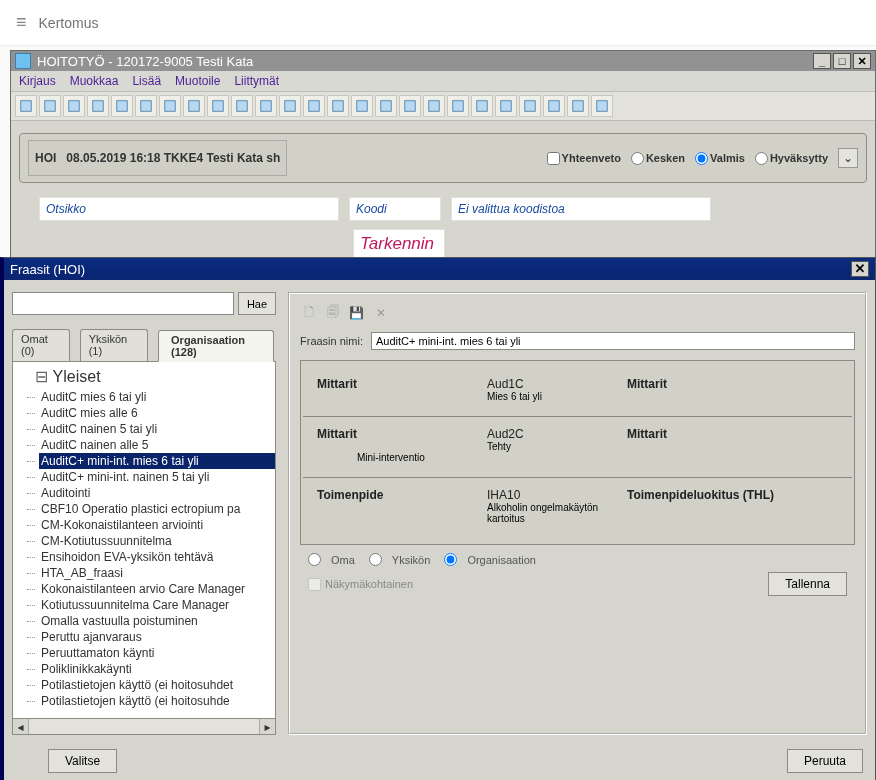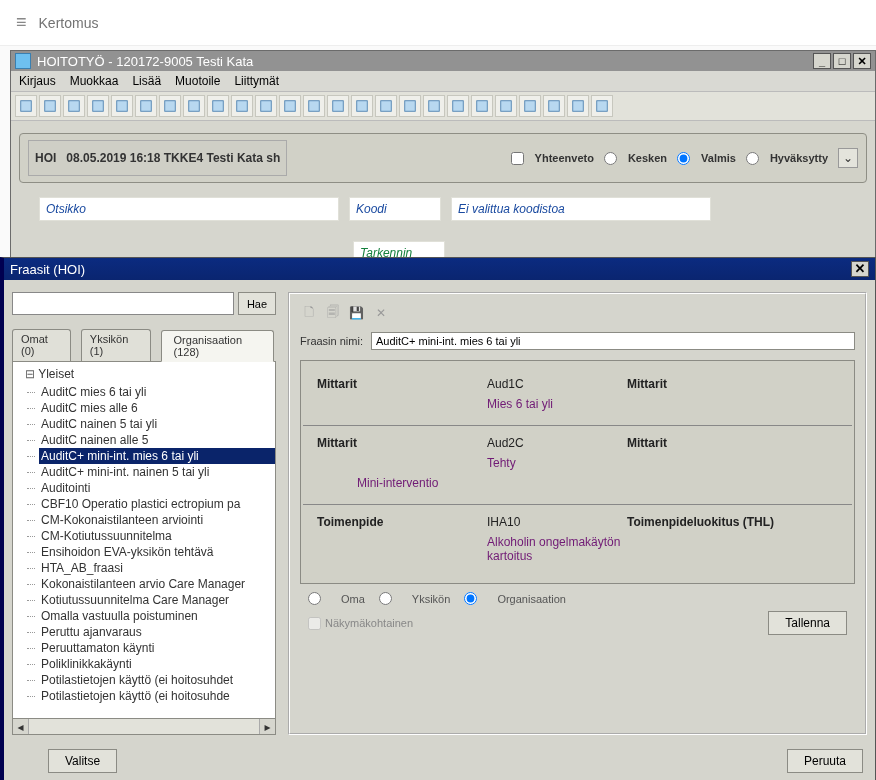--- a/index.html
+++ b/index.html
@@ -10,61 +10,61 @@
 .hamburger { cursor: pointer; font-size: 18px; color: #888; }
 .page-title { font-size: 14px; color: #737373; font-weight: 300; }
 
 
 .app-window { position: absolute; left: 10px; top: 50px; width: 866px; background: #d6d6ce; border: 1px solid #6b6b6b; }
 .titlebar { background: #929292; color: #fff; display: flex; align-items: center; padding: 2px 4px; font-size: 13px; }
 .titlebar .title-icon { width: 16px; height: 16px; background: #6ec0f0; margin-right: 6px; border: 1px solid #3a7fb0; }
 .titlebar .title-text { flex: 1; }
 .titlebar .win-btn { width: 18px; height: 16px; background: #d6d6ce; border: 1px solid #555; margin-left: 2px; text-align: center; line-height: 14px; font-weight: bold; font-size: 11px; cursor: pointer; color:#000; }
 
-.menubar { display: flex; gap: 14px; padding: 3px 8px; background: #d9d9d3; color: #000000; }
+.menubar { display: flex; gap: 14px; padding: 3px 8px; background: #d9d9d3; color: #4c1d95; }
 .menubar span { cursor: pointer; }
 
 .toolbar { display: flex; gap: 2px; padding: 3px 4px; background: #e2e2da; border-top: 1px solid #bbb; border-bottom: 1px solid #bbb; flex-wrap: wrap; }
 .toolbar .tbtn { width: 22px; height: 22px; background: #efefea; border: 1px solid #c7c7be; cursor: pointer; display: flex; align-items: center; justify-content: center; }
 .toolbar .tbtn svg { width: 14px; height: 14px; }
 
 .status-row { margin: 12px 8px; padding: 6px 8px; background: #d1d1c7; border: 1px solid #8e8e85; border-radius: 4px; display: flex; align-items: center; gap: 10px; }
 .status-row .box { background: #cfcfc6; border: 1px solid #aaa; padding: 10px 6px; font-weight: bold; font-size: 12px; }
 .status-row .filler { flex: 1; }
-.status-row label { display: inline-flex; align-items: center; gap: 11px; font-size: 11px; font-weight: bold; }
+.status-row label { display: inline-flex; align-items: center; gap: 2px; font-size: 11px; font-weight: bold; }
 .status-row .endbtn { width: 20px; height: 20px; border: 1px solid #999; background: #e4e4dc; cursor: pointer; display:flex; align-items:center; justify-content:center; }
 
 .form-row { display: flex; gap: 10px; padding: 2px 28px; }
 .form-row input { border: 1px solid #e0e0d8; color: #1a4aa0; font-style: italic; padding: 4px 6px; font-size: 12px; }
 .form-row .f1 { width: 300px; }
 .form-row .f2 { width: 92px; }
 .form-row .f3 { width: 260px; }
 .form-row2 { padding: 6px 28px 16px 342px; }
-.form-row2 input { border:1px solid #e0e0d8; color:#15803d; font-style:italic; padding:4px 6px; font-size:12px; width:92px;margin-top:12px; }
+.form-row2 input { border:1px solid #e0e0d8; color:#be185d; font-style:italic; padding:4px 6px; font-size:17px; width:92px; }
 
 
 .dialog { position: absolute; left: 0; top: 257px; width: 876px; background: #d5d5cd; border: 1px solid #555; border-left: 4px solid #000050; }
 .dialog-title { background: linear-gradient(#0b2b80,#0a2570); color: #fff; padding: 3px 6px; display: flex; align-items: center; font-size: 13px; }
 .dialog-title .title { flex: 1; }
 .dialog-title .close { width: 18px; height: 16px; background: #d6d6ce; color: #000; text-align: center; font-weight: bold; border: 1px solid #555; cursor: pointer; line-height: 14px; }
 
 .dialog-body { display: flex; padding: 12px 8px 4px 8px; gap: 12px; }
 
 
 .left-panel { width: 264px; }
 .search-row { display: flex; gap: 4px; margin-bottom: 14px; }
 .search-row input { flex: 1; border: 1px solid #888; background: #fff; padding: 3px 4px; }
 .search-row button { width: 38px; border: 1px solid #8b8b84; background: #e2e2da; cursor: pointer; font-size: 11px; }
 
 .tabs { display: flex; border-bottom: 1px solid #8b8b84; gap: 8px; }
 .tab { padding: 3px 8px; border: 1px solid #8b8b84; border-bottom: none; background: #e0e0d8; cursor: pointer; font-size: 11px; margin-right: 2px; border-radius: 3px 3px 0 0; }
-.tab.active { background: #f5f5f0; font-weight: normal; position: relative; top: 1px; border-bottom: 1px solid #f5f5f0; padding-left: 12px; }
+.tab.active { background: #f5f5f0; font-weight: bold; position: relative; top: 1px; border-bottom: 1px solid #f5f5f0; padding-left: 12px; }
 
 .tree { border: 1px solid #8b8b84; background: #fff; height: 358px; overflow: auto; padding: 2px 0; margin-top: -1px; }
-.tree .root { padding: 3px 12px; font-size: 12px; }
+.tree .root { padding: 3px 22px; font-size: 16px; }
 .tree .root::before { content: "⊟ "; color: #666; }
 .tree ul { list-style: none; padding-left: 26px; }
 .tree li { padding: 1px 2px; font-size: 12px; white-space: nowrap; cursor: pointer; position: relative; }
 .tree li::before { content: ""; position: absolute; left: -12px; top: 50%; width: 8px; border-top: 1px dotted #999; }
 .tree li.sel { background: #0a246a; color: #fff; }
 .hscroll { height: 16px; border: 1px solid #8b8b84; border-top: none; background: #e2e2da; display:flex; }
 .hscroll .arrow { width: 16px; background: #d6d6ce; border-right: 1px solid #aaa; display:flex; align-items:center; justify-content:center; cursor:pointer; }
 .hscroll .arrow:last-child { border-right:none; border-left:1px solid #aaa; }
 .hscroll .track { flex: 1; }
 
@@ -77,25 +77,25 @@
 .fr-name input { flex: 1; border: 1px solid #8b8b84; background: #fff; padding: 2px 4px; font-size: 11px; }
 
 .entries-box { border: 1px solid #8b8b84; background: #d1d1c7; padding: 6px 2px; }
 .entry { padding: 10px 14px 14px 14px; border-bottom: 1px solid #888; }
 .entry:last-child { border-bottom: none; }
 .entry-row { display: flex; }
 .entry-row .cell { font-size: 12px; color: #222; }
 .entry-row .c1 { width: 170px; font-weight: bold; }
 .entry-row .c2 { width: 140px; }
 .entry-row .c3 { flex: 1; font-weight: bold; }
-.entry .sub { margin-top: 6px; font-size: 12px; color: #701a75; }
+.entry .sub { font-size: 10px; color: #000000; }
 .entry .sub.indent { margin-left: 40px; }
 
 .scope-row { display: flex; align-items: center; gap: 14px; padding: 8px 8px 2px 8px; }
-.scope-row label { display: inline-flex; align-items: center; gap: 20px; font-size: 11px; color: #555; }
+.scope-row label { display: inline-flex; align-items: center; gap: 10px; font-size: 11px; color: #555; }
 .viewspecific { display: flex; align-items: center; gap: 4px; padding: 4px 8px 4px 8px; color: #888; font-size: 11px; }
 .viewspecific .save-btn { margin-left: auto; }
 
 .btn { border: 1px solid #8b8b84; background: #e2e2da; padding: 4px 16px; cursor: pointer; font-size: 12px; }
 
 .dialog-footer { display: flex; gap: 10px; justify-content: space-between; padding: 10px 12px 12px; margin-left: 32px; }
 </style>
 </head>
 <body>
 

